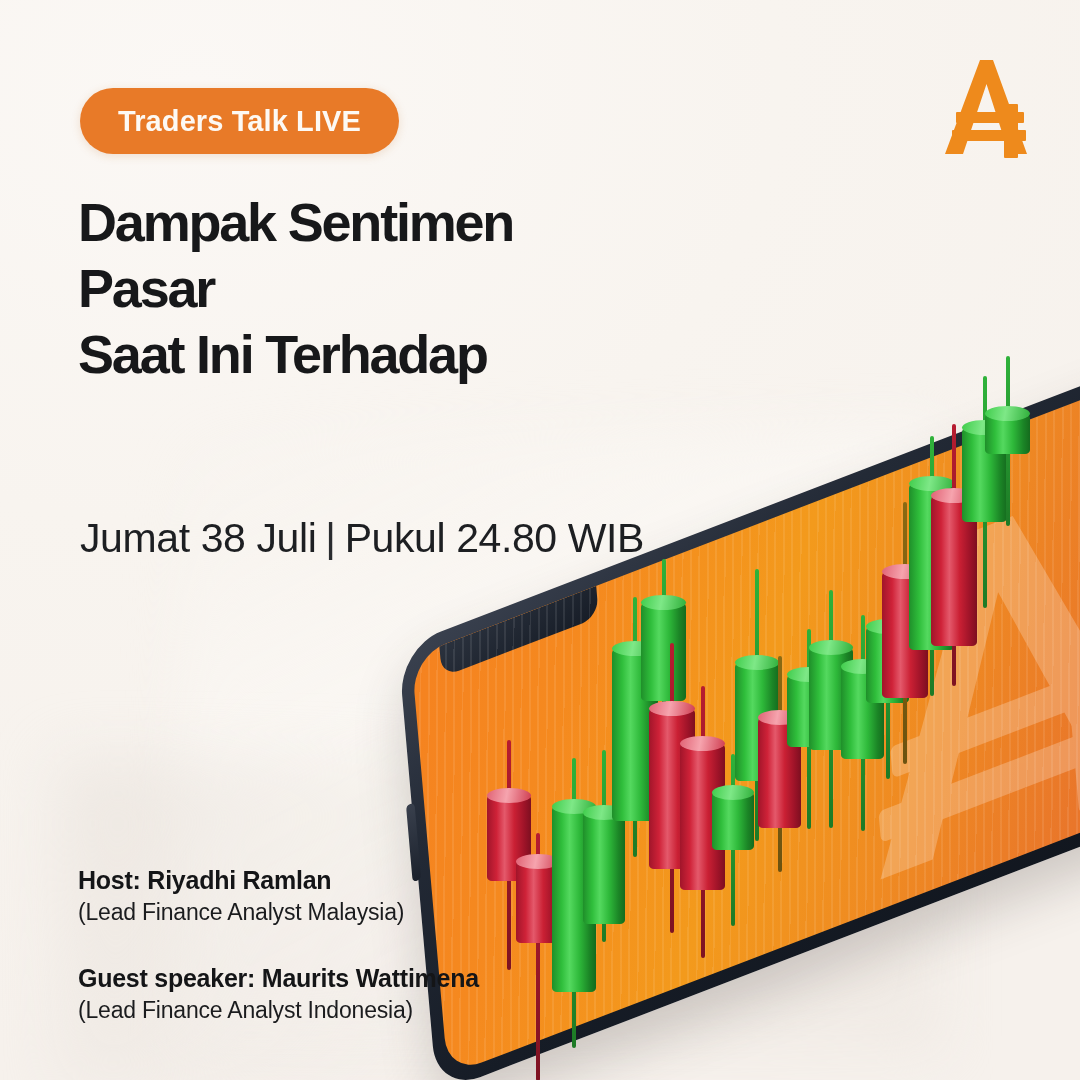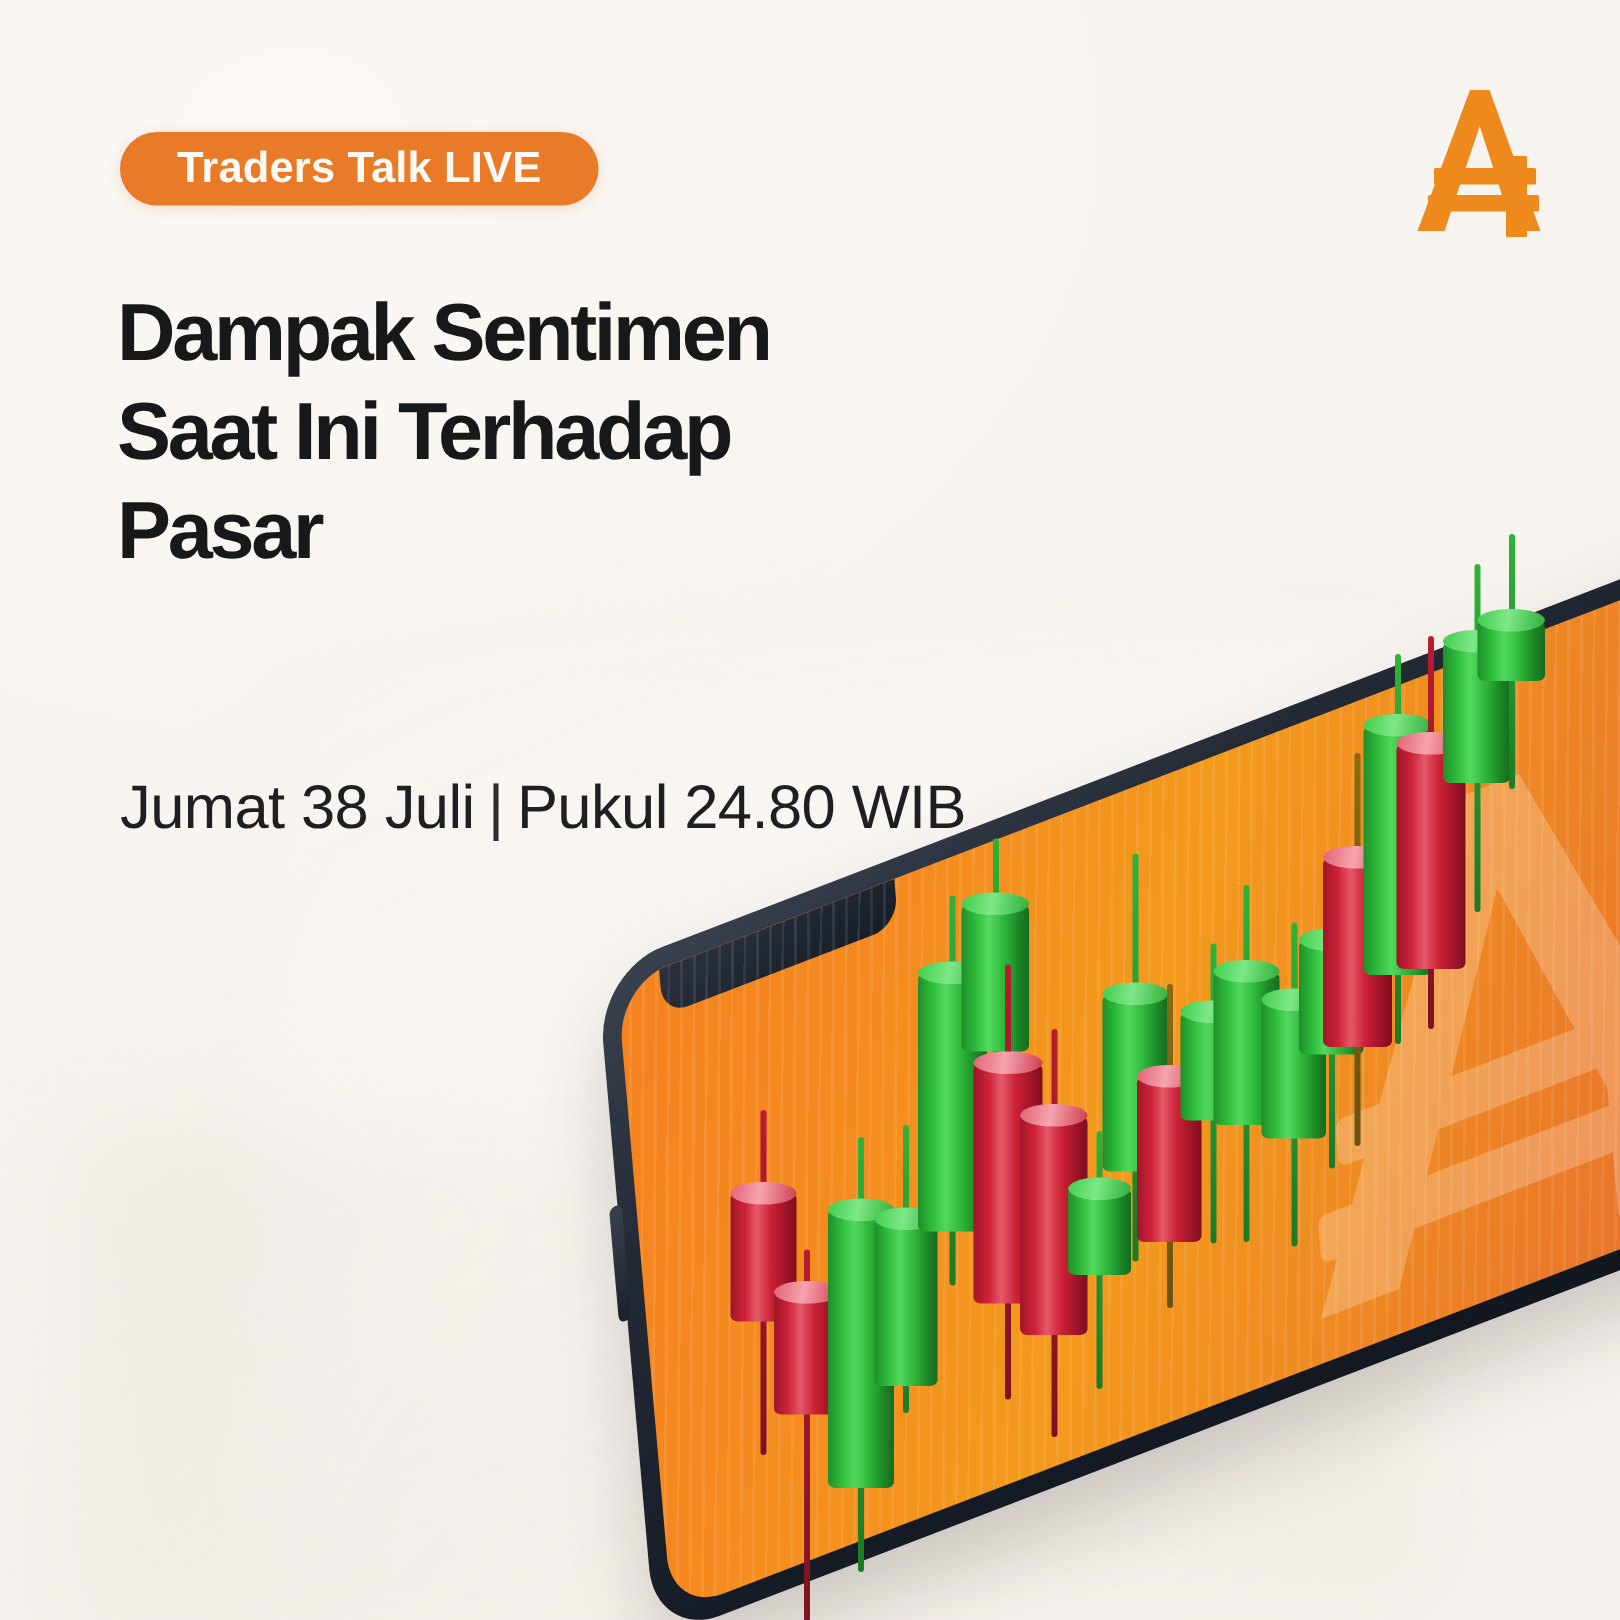--- a/index.html
+++ b/index.html
@@ -20,21 +20,21 @@
     filter:blur(26px);pointer-events:none;
   }
   .sheen2{
     position:absolute;left:60px;top:760px;width:560px;height:330px;
     background:linear-gradient(120deg, rgba(234,228,222,.75), rgba(249,245,241,0) 70%);
     filter:blur(30px);pointer-events:none;
   }
 
   
   #badge{
-    position:absolute;left:80px;top:88px;height:49px;
+    position:absolute;left:80px;top:88px;height:66px;
     display:flex;align-items:center;justify-content:center;
     padding:0 38px;border-radius:34px;
     background:#e87a28;
     box-shadow:0 2px 10px rgba(190,105,35,.18);
   }
   #badge span{
     color:#fdf9f4;font-size:29px;font-weight:bold;letter-spacing:.1px;
     white-space:nowrap;
   }
 
@@ -139,22 +139,22 @@
         <path d="M46 8 h13 l34 94 h-18 L52.5 32 L29 102 H11 Z"></path>
         <rect x="22" y="60" width="68" height="11" rx="1"></rect>
         <rect x="18" y="78" width="74" height="11" rx="1"></rect>
         <rect x="70" y="52" width="14" height="54" rx="1"></rect>
       </g>
     </svg>
   </div>
 
   <div id="headline">
     <span class="ln">Dampak Sentimen</span>
+    <span class="ln">Pasar</span>
     <span class="ln">Saat Ini Terhadap</span>
-    <span class="ln">Pasar</span>
   </div>
 
   <div id="dateline"><span>Jumat 38 Juli</span><span class="sep">|</span><span>Pukul 24.80 WIB</span>
   </div>
 
   <div id="phoneWrap">
     <div id="phone">
       <div id="phoneBody"></div>
       <div id="sideBtn"></div>
       <div id="phoneScreen">
@@ -271,14 +271,24 @@
       <div class="body" style="top:0;height:94px;"></div>
       <div class="cap" style="top:-8px;"></div>
     </div>
     <div class="candle g" style="left:985px;top:414px;width:45px;">
       <div class="wick" style="top:-58px;height:170px;"></div>
       <div class="body" style="top:0;height:40px;"></div>
       <div class="cap" style="top:-8px;"></div>
     </div>
   </div>
 
+  <div id="people">
+    <div class="p-block">
+      <div class="p-name">Host: Riyadhi Ramlan</div>
+      <div class="p-role">(Lead Finance Analyst Malaysia)</div>
+    </div>
+    <div class="p-block">
+      <div class="p-name">Guest speaker: Maurits Wattimena</div>
+      <div class="p-role">(Lead Finance Analyst Indonesia)</div>
+    </div>
+  </div>
 
 </div>
 
 </body></html>

